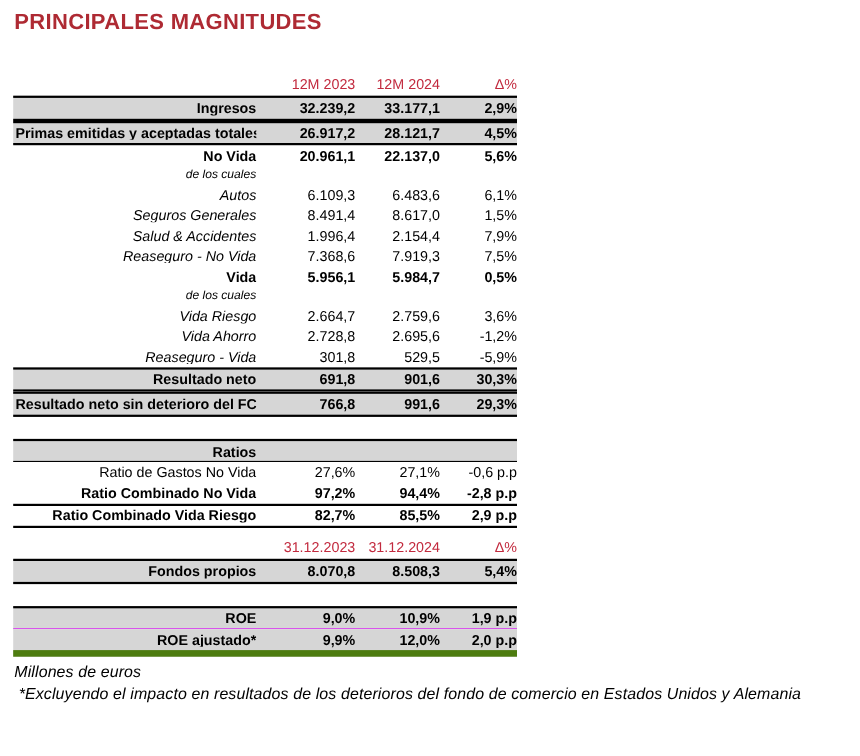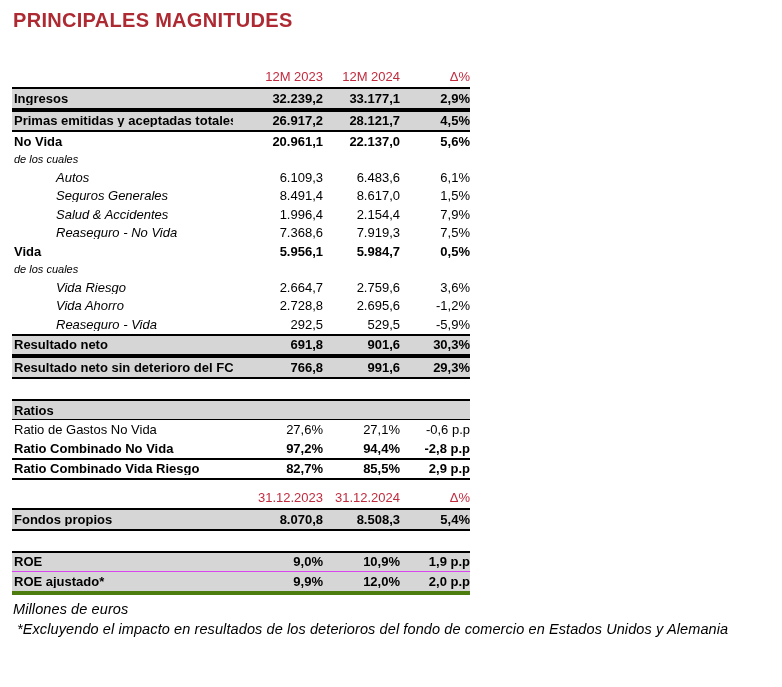--- a/index.html
+++ b/index.html
@@ -8,39 +8,39 @@
     font-family:"Liberation Sans",sans-serif;color:#000;
     --title-red:#ae2a33;--header-red:#c22a3e;--row-gray:#d6d6d6;
   }
   .title{
     font-size:20px;font-weight:700;color:var(--title-red);
     margin:9px 0 0 13px;letter-spacing:0.3px;
   }
   .table{margin:27px 0 0 12px;width:458px;font-size:13px;}
   .row{display:flex;height:18.6px;align-items:center;line-height:1;}
   .cell{box-sizing:border-box;white-space:nowrap;}
-  .c-label{flex:1;text-align:left;padding-left:2px;overflow:hidden;}
+  .c-label{flex:1;text-align:right;padding-left:2px;overflow:hidden;}
   .c-v1{width:90px;text-align:right;}
   .c-v2{width:77px;text-align:right;}
   .c-d{width:70px;text-align:right;}
   .header-row{height:24px;align-items:flex-end;padding-bottom:4px;
     color:var(--header-red);font-weight:400;font-size:13px;}
   .r-total{background:var(--row-gray);font-weight:700;
     border-top:2px solid #000;border-bottom:2px solid #000;}
   .r-bold{font-weight:700;}
   .r-note{font-style:italic;font-size:11px;height:17px;}
   .r-sub .c-label{font-style:italic;padding-left:44px;}
   .r-plain{}
   .r-boldline{font-weight:700;border-bottom:2px solid #000;}
   .r-sechead{background:var(--row-gray);font-weight:700;
     border-top:2px solid #000;border-bottom:1px solid #000;}
   .r-roetop{background:var(--row-gray);font-weight:700;
     border-top:2px solid #000;border-bottom:1px solid #d946ef;}
   .r-roebottom{background:var(--row-gray);font-weight:700;
-    border-bottom:4px solid #4d7c0f;}
+    border-bottom:6px solid #4d7c0f;}
   .section-ratios{margin-top:20px;}
   .section-roe{margin-top:20px;}
   .footnotes{margin-top:6px;}
   .fn{font-style:italic;font-size:14.5px;letter-spacing:0.1px;}
   .fn-units{margin:0 0 4px 13px;}
   .fn-adjust{margin-left:17px;}
 </style>
 </head>
 <body style="--title-red: #ae2a33; --header-red: #c22a3e; --row-gray: #d6d6d6;">
 
@@ -122,21 +122,21 @@
           <div class="cell c-d">3,6%</div>
         </div>
         <div class="row r-sub">
           <div class="cell c-label">Vida Ahorro</div>
           <div class="cell c-v1">2.728,8</div>
           <div class="cell c-v2">2.695,6</div>
           <div class="cell c-d">-1,2%</div>
         </div>
         <div class="row r-sub">
           <div class="cell c-label">Reaseguro - Vida</div>
-          <div class="cell c-v1">292,5</div>
+          <div class="cell c-v1">301,8</div>
           <div class="cell c-v2">529,5</div>
           <div class="cell c-d">-5,9%</div>
         </div>
         <div class="row r-total">
           <div class="cell c-label">Resultado neto</div>
           <div class="cell c-v1">691,8</div>
           <div class="cell c-v2">901,6</div>
           <div class="cell c-d">30,3%</div>
         </div>
         <div class="row r-total">

